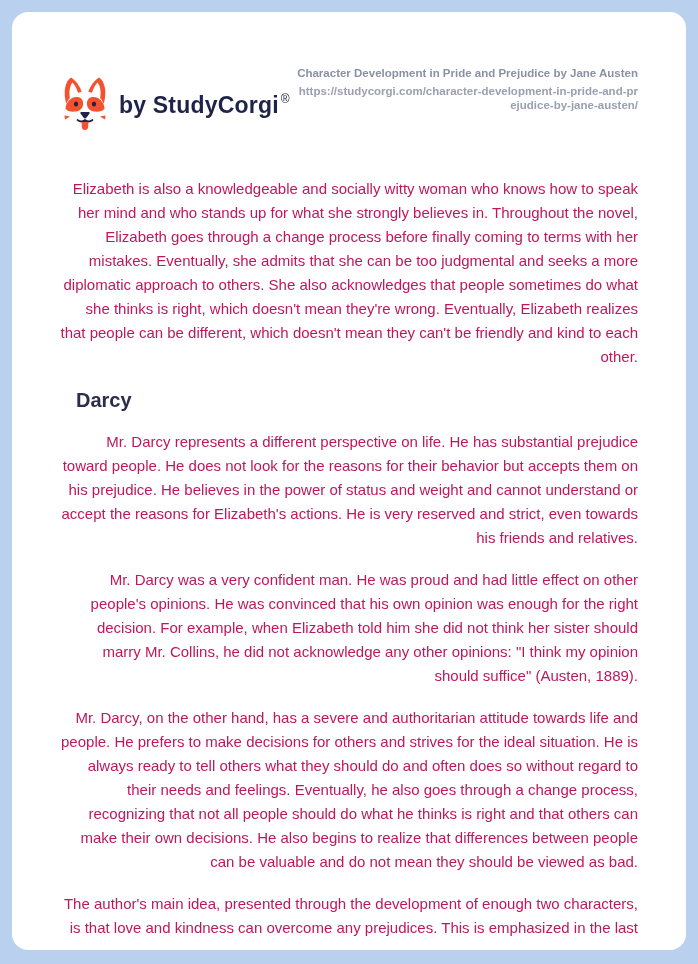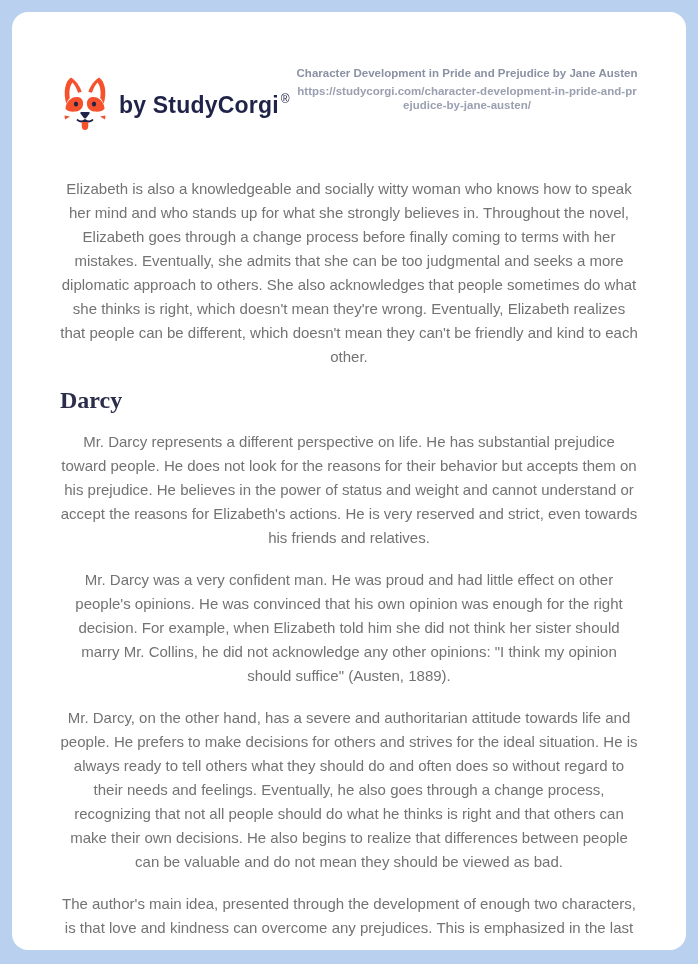--- a/index.html
+++ b/index.html
@@ -53,21 +53,21 @@
     font-size: 12px;
     font-weight: 400;
     color: #1f2347;
     vertical-align: top;
     position: relative;
     top: -6px;
     margin-left: 2px;
   }
   .doc-meta {
     width: 342px;
-    text-align: center;
+    text-align: right;
     flex: 0 0 auto;
   }
   .doc-title {
     font-size: 11.5px;
     font-weight: 700;
     line-height: 15px;
     color: #8a91a4;
     margin-bottom: 3px;
   }
   .doc-url {
@@ -79,31 +79,30 @@
     text-decoration: none;
     word-break: break-all;
   }
   
   .article {
     margin-top: 43px;
   }
   .article p {
     font-size: 15px;
     line-height: 24px;
-    color: #737373;
+    color: #be185d;
     margin: 0 0 18px 0;
-    text-align: center;
+    text-align: right;
   }
   .article h2 {
-    font-size: 24px;
+    font-size: 20px;
     line-height: 26px;
     font-weight: 700;
     color: #2b2e4a;
-    margin: 17px 0 17px 0;
-    font-family: Liberation Serif, serif;
+    margin: 17px 0 17px 16px;
   }
 </style>
 </head>
 <body>
 
 <div class="card">
 
   <header class="header">
     <div class="logo">
       <span class="logo-icon">

